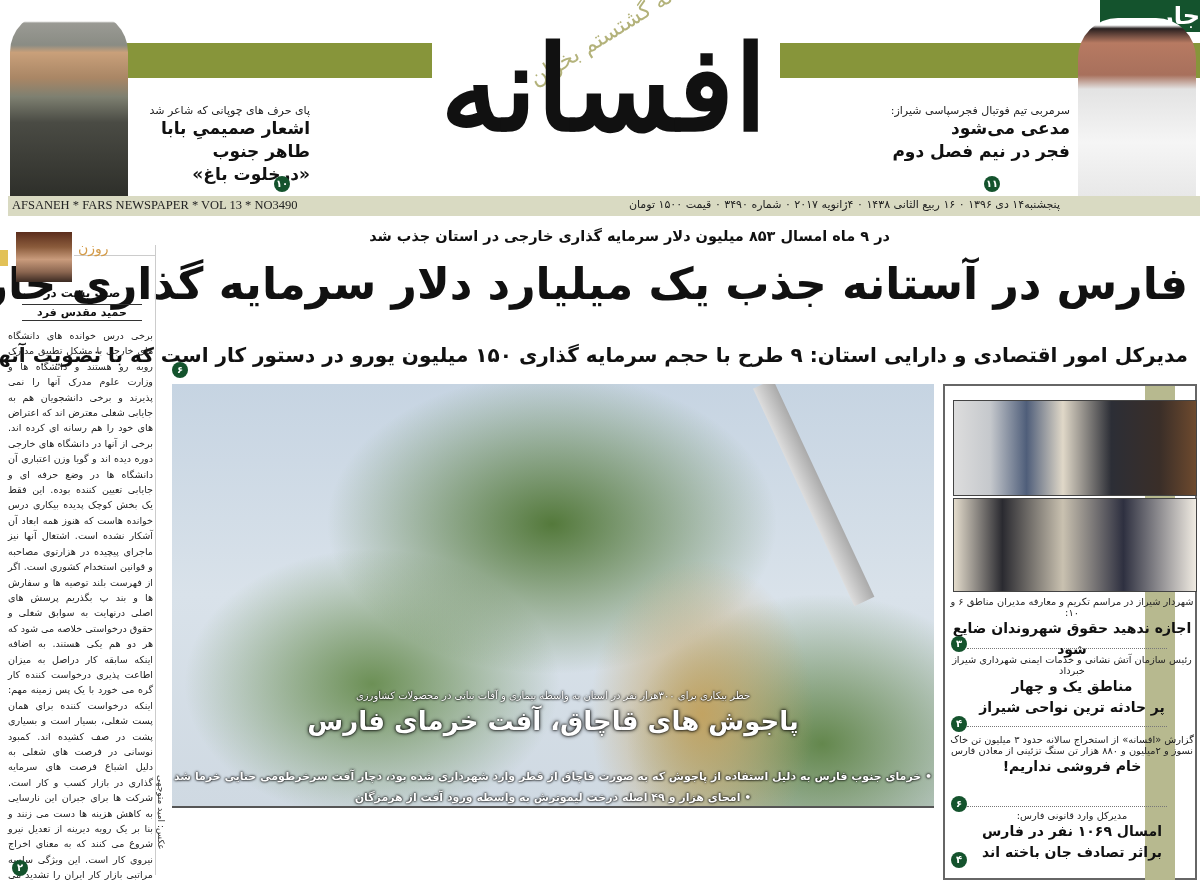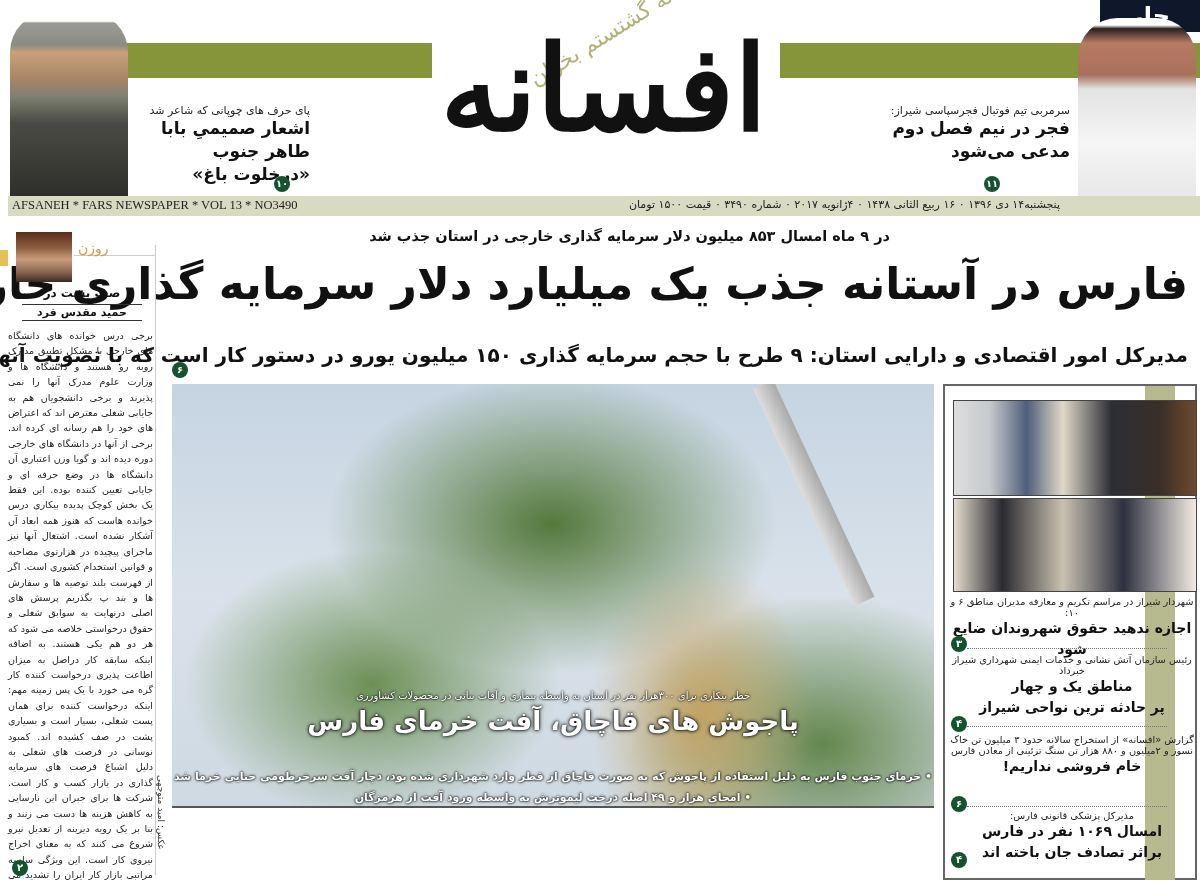--- a/index.html
+++ b/index.html
@@ -15,21 +15,21 @@
   .mast-en { left: 4px; top: 2px; font-family: "Liberation Serif", serif; font-size: 12.5px; color: #222; white-space: nowrap; }
   .mast-fa { right: 140px; top: 2px; font-size: 11px; color: #222; white-space: nowrap; direction: rtl; }
 
   .logo-wrap { left: 430px; top: 40px; width: 345px; height: 150px; }
   .logo-main { right: 8px; top: -10px; font-family: "DejaVu Serif", serif; font-weight: bold; font-size: 118px; color: #111; line-height: 1; direction: rtl; letter-spacing: -6px; }
   .logo-slogan { left: 95px; top: 30px; font-family: "DejaVu Serif", serif; font-size: 22px; color: #b3b27a; transform: rotate(-32deg); transform-origin: left top; white-space: nowrap; direction: rtl; }
 
   .photo { background: #888; overflow: hidden; }
   .photo-oldman { left: 10px; top: 12px; width: 118px; height: 184px; background: linear-gradient(180deg,#fff 0%,#fff 5%,#9a9a94 6%,#8a8c84 18%,#c9a07a 22%,#a98665 36%,#7e8071 46%,#4a4b44 60%,#2e2f2a 100%); border-radius: 40px 40px 0 0; }
   .photo-coach { left: 1078px; top: 18px; width: 118px; height: 178px; background: linear-gradient(180deg,#fff 0%,#fff 4%,#2a2020 6%,#b77a62 14%,#a8705c 32%,#e3e3e3 40%,#f5f5f5 70%,#e8e8e8 100%); border-radius: 40px 40px 0 0; }
-  .jaar-tag { left: 1100px; top: 0; width: 100px; height: 32px; background: #0f172a; color: #fff; font-weight: bold; font-size: 24px; text-align: center; line-height: 32px; direction: rtl; }
+  .jaar-tag { left: 1100px; top: 0; width: 100px; height: 32px; background: #14532d; color: #fff; font-weight: bold; font-size: 24px; line-height: 32px; direction: rtl; }
 
   .teaser { direction: rtl; text-align: right; }
   .teaser .kicker { font-size: 11px; color: #222; }
   .teaser .title { font-weight: bold; font-size: 17px; line-height: 1.35; color: #111; }
   .page-badge { width: 16px; height: 16px; border-radius: 50%; background: #14532d; color: #fff; font-size: 10px; font-weight: bold; text-align: center; line-height: 16px; }
 
   
   .lead-kicker { right: 310px; top: 228px; font-size: 14.5px; font-weight: bold; direction: rtl; white-space: nowrap; color: #111; }
   .lead-headline { right: 12px; top: 258px; font-size: 44px; font-weight: bold; direction: rtl; white-space: nowrap; color: #111; letter-spacing: -1px; font-family: "DejaVu Sans", sans-serif; }
   .lead-subhead { right: 12px; top: 343px; font-size: 20px; font-weight: bold; direction: rtl; white-space: nowrap; color: #111; }
@@ -88,22 +88,22 @@
 <div class="abs teaser" style="left:130px; top:104px; width:180px;">
   <div class="kicker">پای حرف های چوپانی که شاعر شد</div>
   <div class="title">اشعار صمیمیِ بابا طاهر جنوب</div>
   <div class="title">«درخلوت باغ»</div>
 </div>
 <div class="abs page-badge" style="left:274px; top:176px;">۱۰</div>
 
 <div class="abs photo photo-coach"></div>
 <div class="abs teaser" style="left:880px; top:104px; width:190px;">
   <div class="kicker">سرمربی تیم فوتبال فجرسپاسی شیراز:</div>
+  <div class="title">مدعی می‌شود</div>
   <div class="title">فجر در نیم فصل دوم</div>
-  <div class="title">مدعی می‌شود</div>
 </div>
 <div class="abs page-badge" style="left:970px; top:176px;margin-left:14px;">۱۱</div>
 
 <div class="abs masthead-bar">
   <div class="abs mast-en">AFSANEH * FARS NEWSPAPER * VOL 13 * NO3490</div>
   <div class="abs mast-fa">پنجشنبه۱۴ دی ۱۳۹۶ ۰ ۱۶ ربیع الثانی ۱۴۳۸ ۰ ۴ژانویه ۲۰۱۷ ۰ شماره ۳۴۹۰ ۰ قیمت ۱۵۰۰ تومان</div>
 </div>
 
 <div class="abs lead-kicker">در ۹ ماه امسال ۸۵۳ میلیون دلار سرمایه گذاری خارجی در استان جذب شد</div>
 <div class="abs lead-headline">فارس در آستانه جذب یک میلیارد دلار سرمایه گذاری خارجی</div>
@@ -156,18 +156,18 @@
   <div class="abs rdots" style="top:340px;"></div>
 
   <div class="abs rstory" style="top:348px;">
     <div class="kicker">گزارش «افسانه» از استخراج سالانه حدود ۳ میلیون تن خاک نسوز و ۲میلیون و ۸۸۰ هزار تن سنگ تزئینی از معادن فارس</div>
     <div class="title">خام فروشی نداریم!</div>
   </div>
   <div class="abs page-badge" style="left:6px; top:410px;">۶</div>
   <div class="abs rdots" style="top:420px;"></div>
 
   <div class="abs rstory" style="top:424px;">
-    <div class="kicker">مدیرکل پزشکی قانونی فارس:</div>
+    <div class="kicker">مدیرکل وارد قانونی فارس:</div>
     <div class="title">امسال ۱۰۶۹ نفر در فارس</div>
     <div class="title">براثر تصادف جان باخته اند</div>
   </div>
   <div class="abs page-badge" style="left:6px; top:466px;">۴</div>
 </div>
 
 </body></html>

